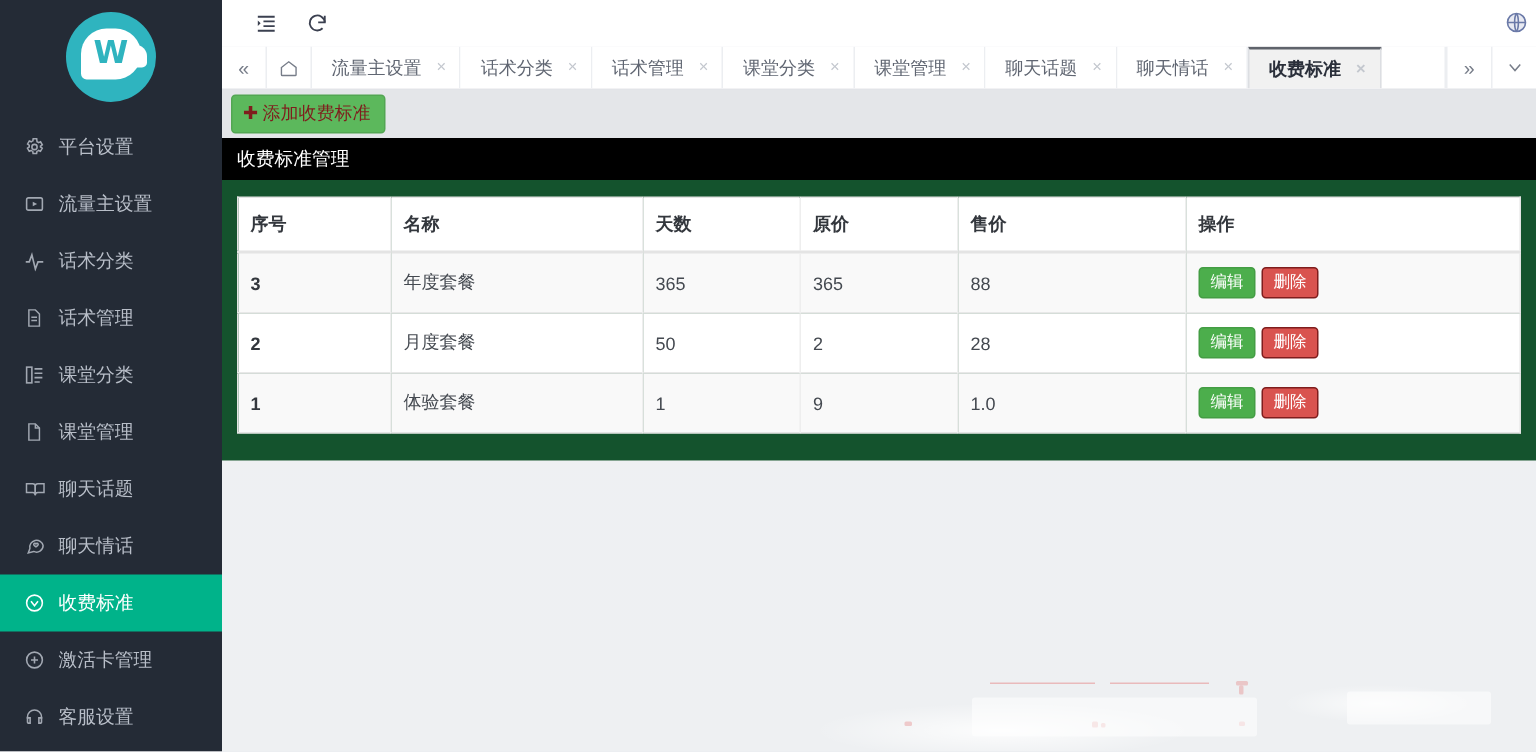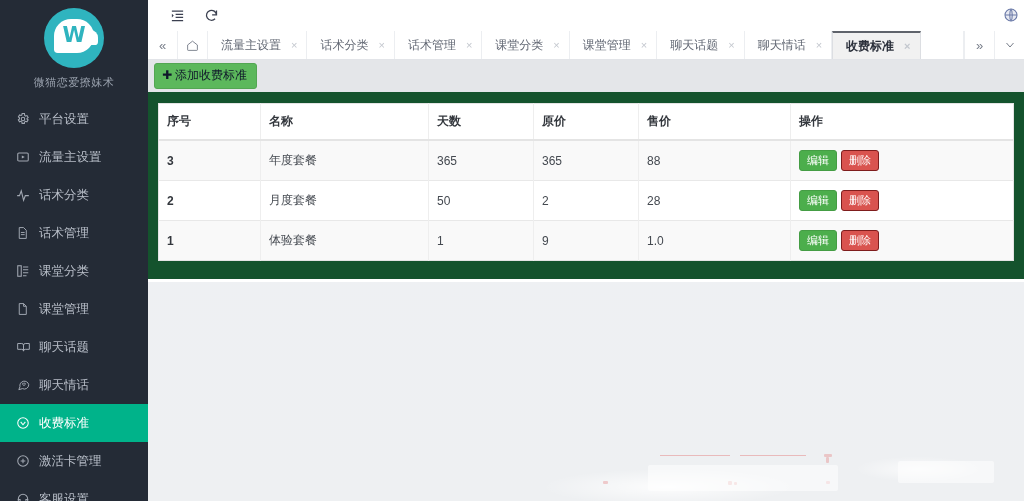--- a/index.html
+++ b/index.html
@@ -185,21 +185,21 @@
     background: linear-gradient(180deg,#e9ecef 0%, #eef0f3 40%, #eef0f2 100%);
   }
   .toolbar {
     height: 32px;
     background: #e4e6e9;
     padding: 3px 0 0 6px;
   }
   .btn-add {
     display: inline-block;
     background: #5cb85c;
-    color: #0f172a;
+    color: #7f1d1d;
     font-size: 12px;
     padding: 5px 9px 6px 7px;
     border-radius: 3px;
     border: 1px solid #53a653;
     cursor: pointer;
     line-height: 13px;
   }
   .btn-add .plus { font-weight: bold; margin-right: 3px; font-size: 12px; }
 
   .panel {
@@ -300,21 +300,20 @@
 
 <div id="app">
 
   <aside class="sidebar">
     <div class="brand">
       <div class="brand-logo">
         <span class="bubble"></span>
         <span class="bubble2"></span>
         <span class="wtxt">W</span>
       </div>
-      <div class="brand-name">微猫恋爱撩妹术</div>
     </div>
 
     <nav class="nav">
 
       <div class="nav-item">
         <span class="nav-icon">
           <svg width="14" height="14" viewBox="0 0 24 24" fill="none" stroke="currentColor" stroke-width="1.8">
             <circle cx="12" cy="12" r="3"></circle>
             <path d="M19 12a7 7 0 0 0-.1-1l2-1.5-2-3.4-2.3.9a7 7 0 0 0-1.7-1L14.5 2.5h-4L10.1 5a7 7 0 0 0-1.7 1l-2.3-.9-2 3.4L6 10a7 7 0 0 0 0 2l-2 1.5 2 3.4 2.3-.9a7 7 0 0 0 1.7 1l.4 2.5h4l.4-2.5a7 7 0 0 0 1.7-1l2.3.9 2-3.4-2-1.5c.07-.33.1-.66.1-1z"></path>
           </svg>
@@ -503,20 +502,21 @@
 
     <div class="content">
 
       <div class="toolbar">
         <span class="btn-add">
           <span class="plus">✚</span><span>添加收费标准</span>
         </span>
       </div>
 
       <div class="panel">
+        <div class="panel-head">收费标准管理</div>
         <div class="panel-body">
           <table class="grid">
             <colgroup>
               <col class="col-0">
                 <col class="col-1">
                 <col class="col-2">
                 <col class="col-3">
                 <col class="col-4">
                 <col>
             </colgroup>

